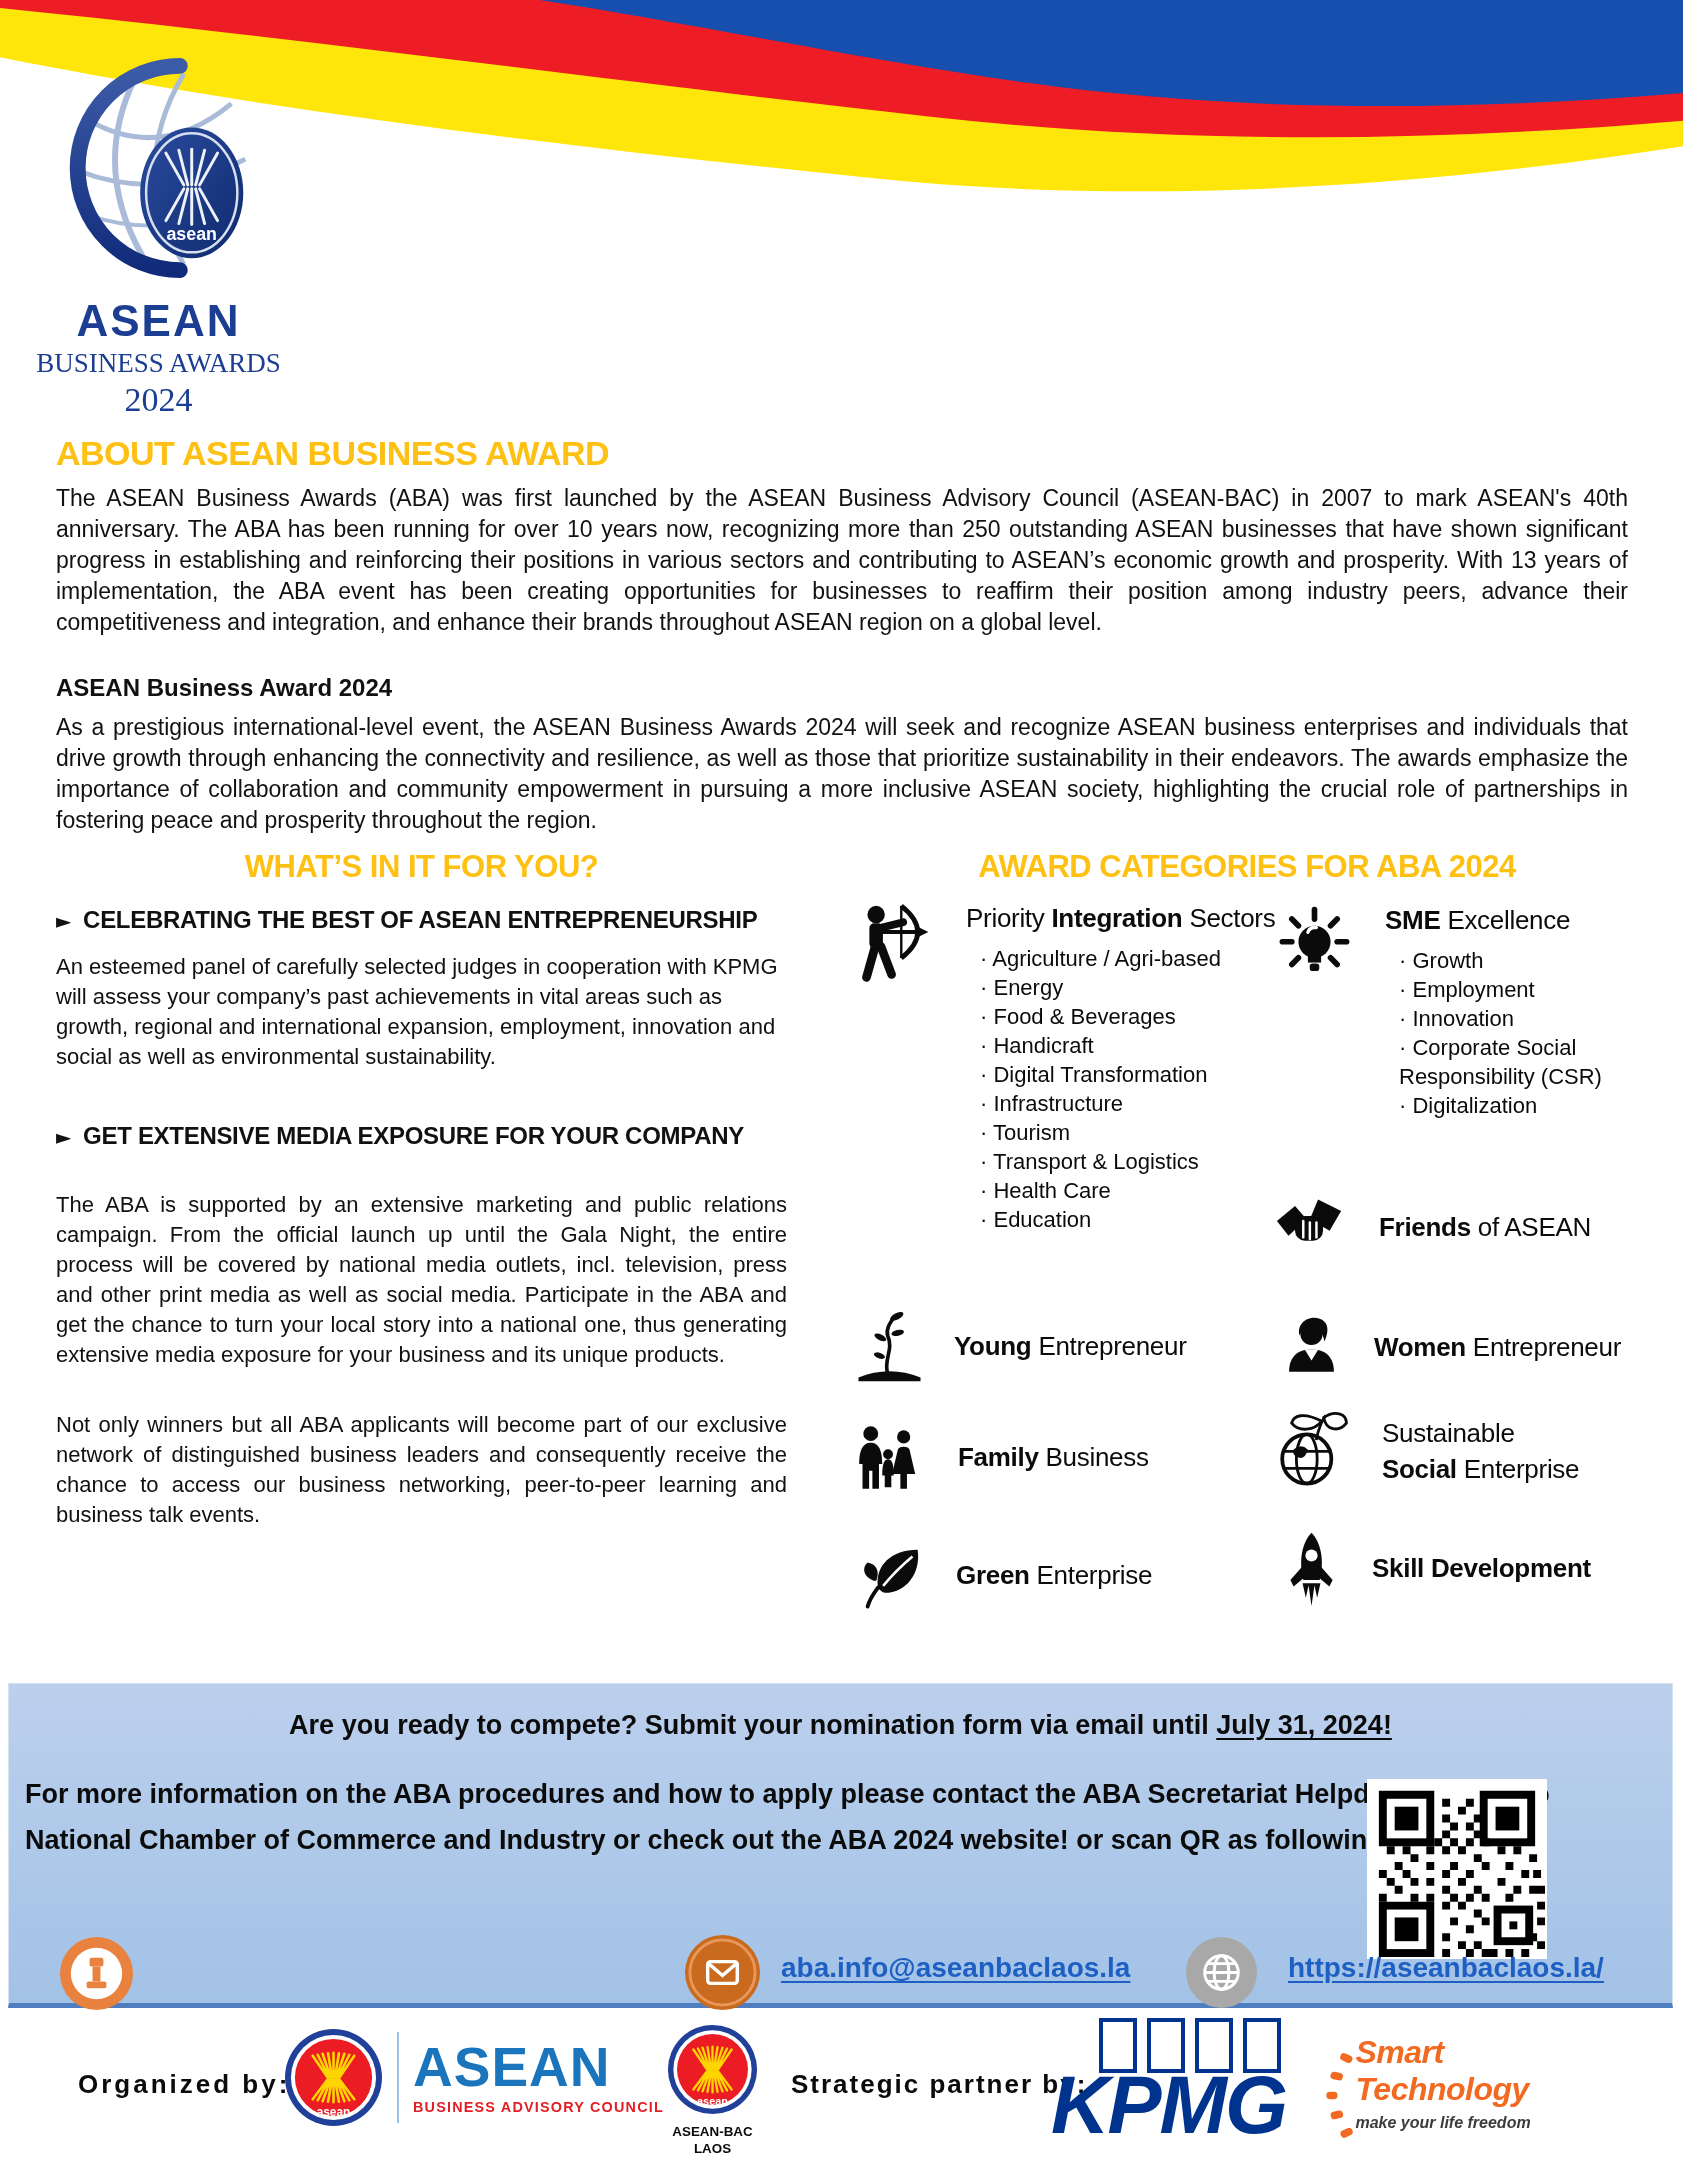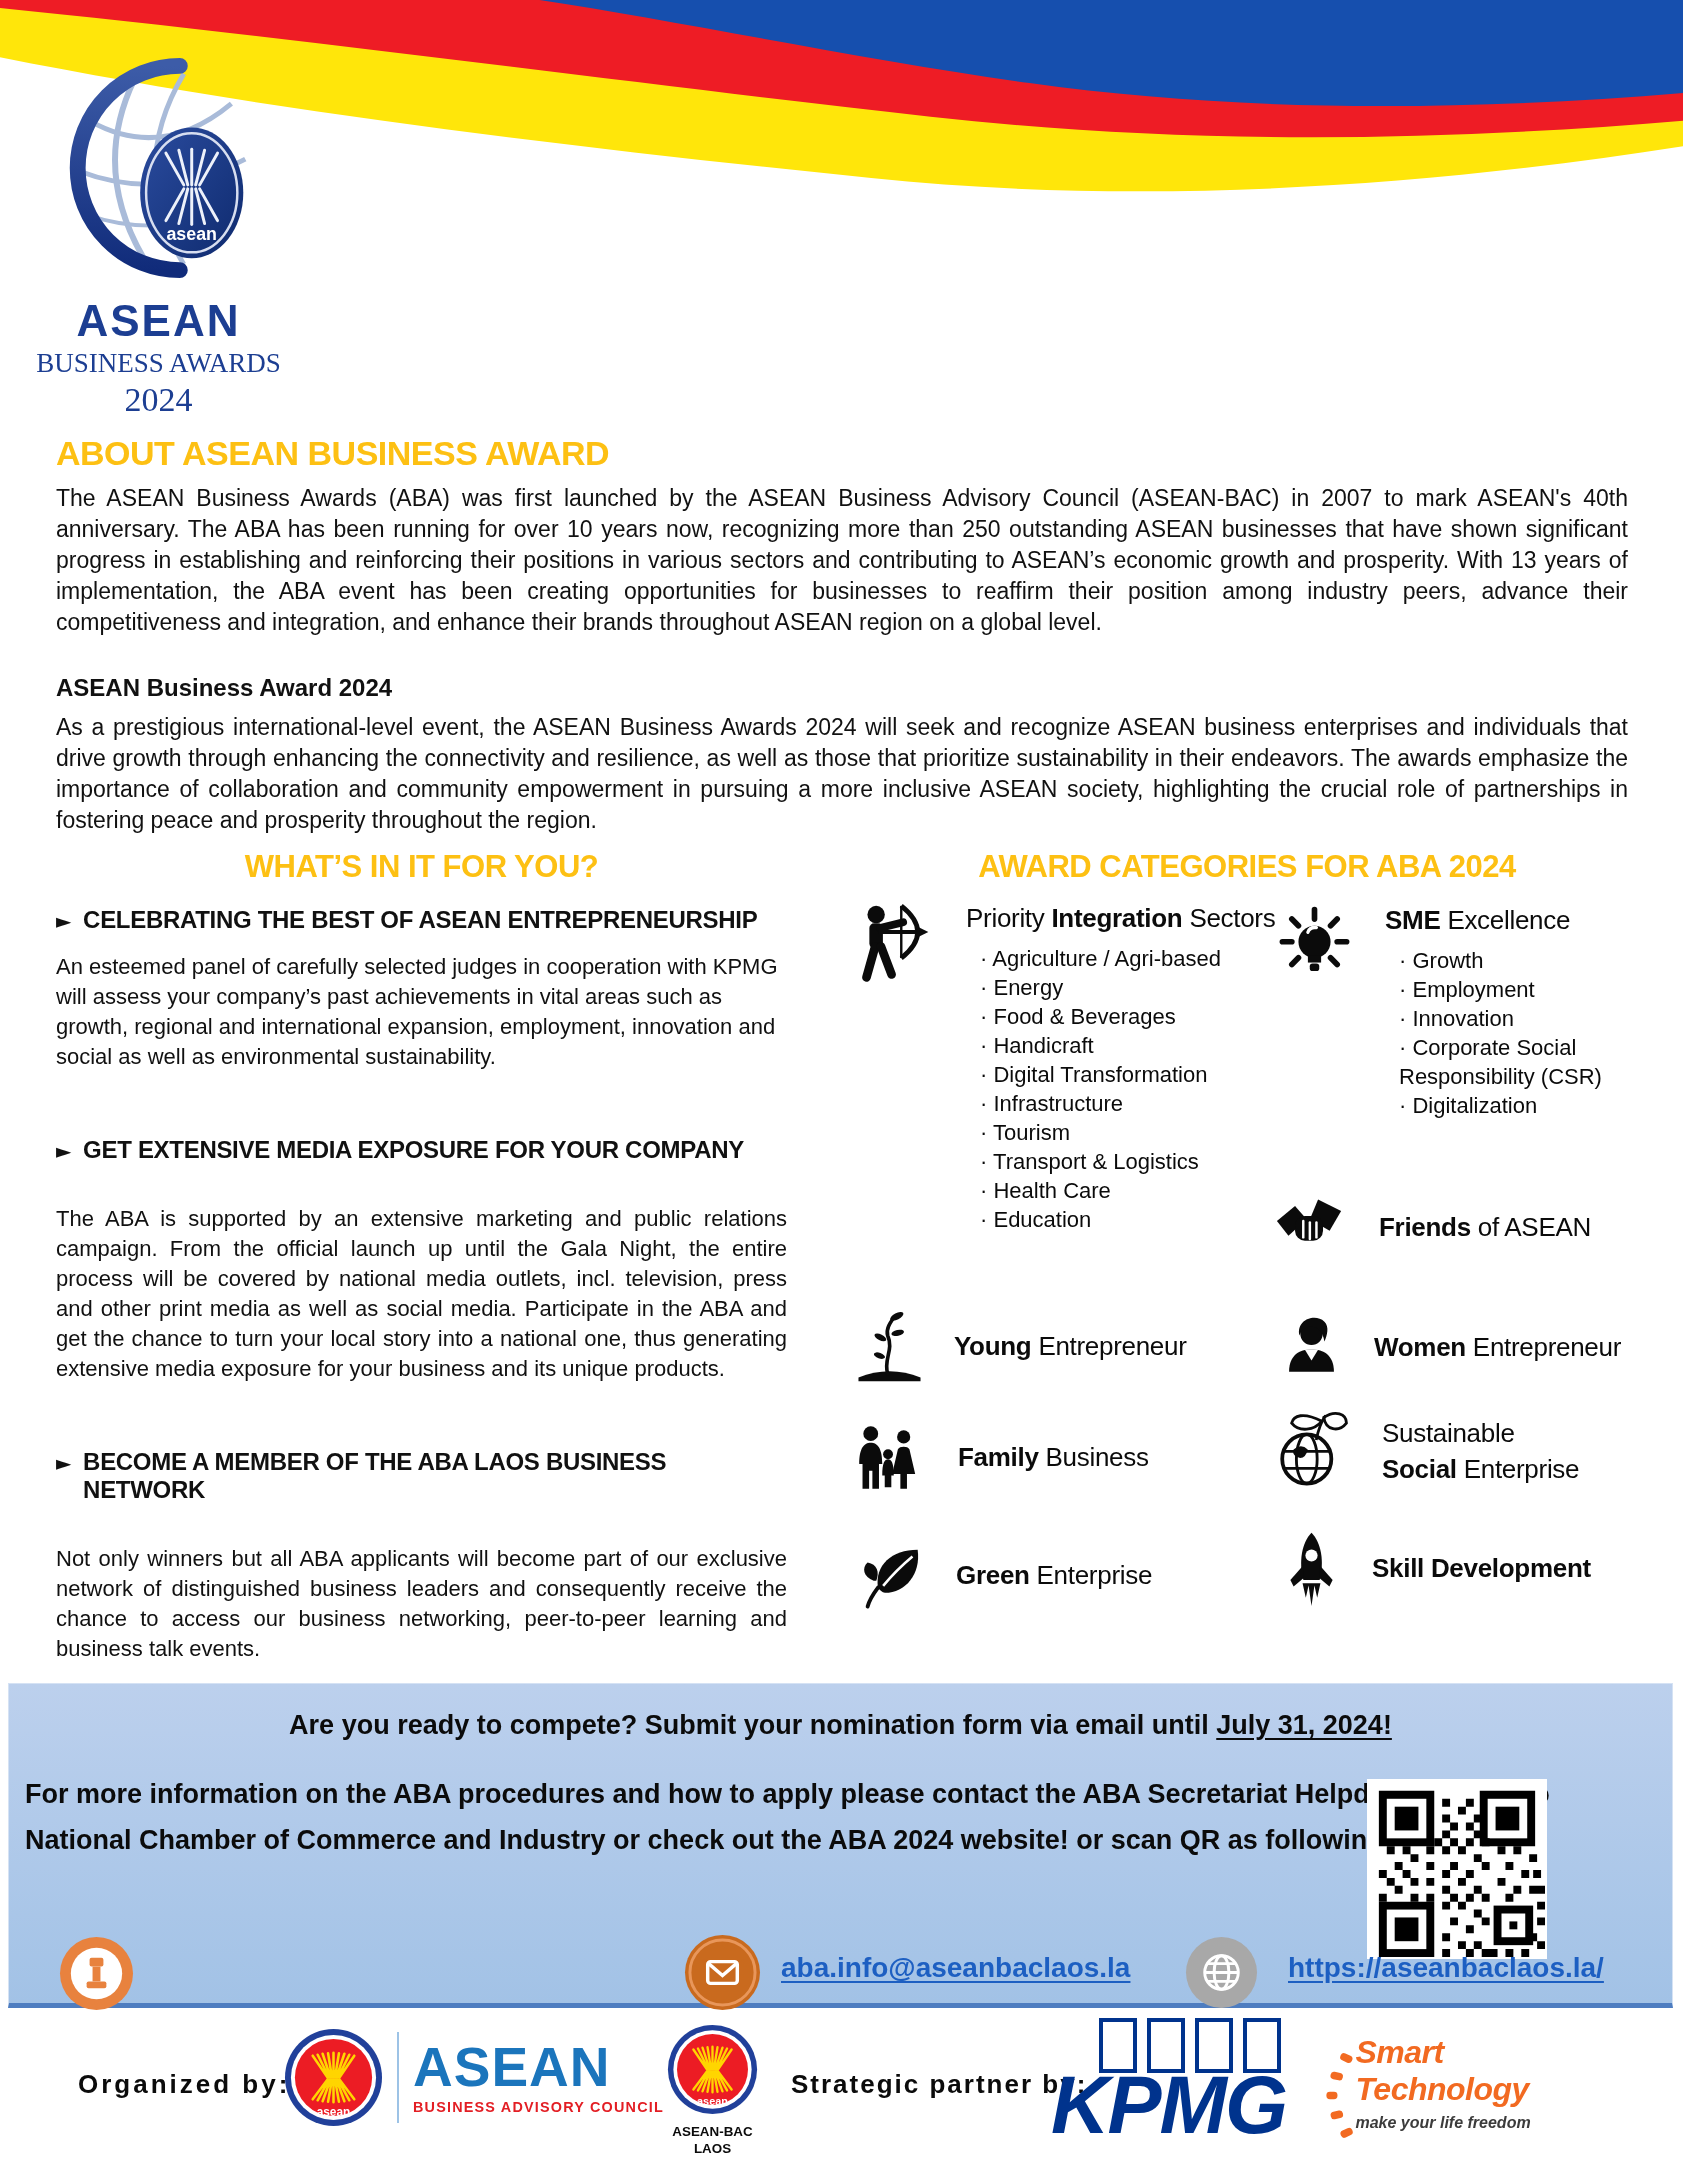--- a/index.html
+++ b/index.html
@@ -22,21 +22,21 @@
   .about p{font-size:23px;line-height:31px;text-align:justify;margin:10px 0 0 0;}
   .about .sub{font-size:24px;font-weight:bold;margin-top:36px;}
 
   
   .col-head{position:absolute;font-size:31px;letter-spacing:-0.5px;text-align:center;}
   .left-col{position:absolute;left:56px;top:906px;width:731px;}
   .benefit-title{font-size:24px;font-weight:bold;letter-spacing:-0.3px;display:flex;align-items:baseline;gap:12px;}
   .benefit-title::before{content:"\25BA";font-family:"DejaVu Sans",sans-serif;font-size:20px;}
   .benefit-body{font-size:22px;line-height:30px;margin-top:18px;}
   .just{text-align:justify;margin-top:40px;}
-  .mt48{margin-top:64px;}
+  .mt48{margin-top:50px;}
 
   
   .cat{position:absolute;display:flex;gap:28px;}
   .cat .txt{padding-top:2px;}
   .cat-title{font-size:26px;letter-spacing:-0.3px;color:#0b0b0b;}
   .cat-title b{font-weight:bold;}
   .cat ul{list-style:none;margin:10px 0 0 14px;padding:0;font-size:22px;line-height:29px;color:#0b0b0b;}
   .cat ul li::before{content:"\00B7  ";}
   .vcenter{align-items:center;}
   .icon{flex:0 0 auto;}
@@ -132,21 +132,20 @@
   </div>
 
   <div class="col-head h-yellow" style="left:56px;top:849px;width:731px;">WHAT’S IN IT FOR YOU?</div>
   <div class="col-head h-yellow" style="left:871px;top:849px;width:752px;">AWARD CATEGORIES FOR ABA 2024</div>
 
   <div class="left-col">
     <div class="benefit-title">CELEBRATING THE BEST OF ASEAN ENTREPRENEURSHIP</div>
     <div class="benefit-body">An esteemed panel of carefully selected judges in cooperation with KPMG will assess your company’s past achievements in vital areas such as growth, regional and international expansion, employment, innovation and social as well as environmental sustainability.</div>
     <div class="benefit-title mt48">GET EXTENSIVE MEDIA EXPOSURE FOR YOUR COMPANY</div>
     <div class="benefit-body just">The ABA is supported by an extensive marketing and public relations campaign. From the official launch up until the Gala Night, the entire process will be covered by national media outlets, incl. television, press and other print media as well as social media. Participate in the ABA and get the chance to turn your local story into a national one, thus generating extensive media exposure for your business and its unique products.</div>
-    <div class="benefit-title mt48">BECOME A MEMBER OF THE ABA LAOS BUSINESS NETWORK</div>
     <div class="benefit-body just">Not only winners but all ABA applicants will become part of our exclusive network of distinguished business leaders and consequently receive the chance to access our business networking, peer-to-peer learning and business talk events.</div>
   </div>
 
   <div class="cat" style="left:851px;top:901px;">
     <svg class="icon" width="87" height="89" viewBox="0 0 90 90">
       <g fill="#0b0b0b" stroke="#0b0b0b">
         <circle cx="26" cy="13" r="9" stroke="none"></circle>
         <rect x="19" y="22" width="14" height="26" rx="5" stroke="none"></rect>
         <path d="M25,46 L16,78" stroke-width="9" stroke-linecap="round" fill="none"></path>
         <path d="M31,46 L42,75" stroke-width="9" stroke-linecap="round" fill="none"></path>

